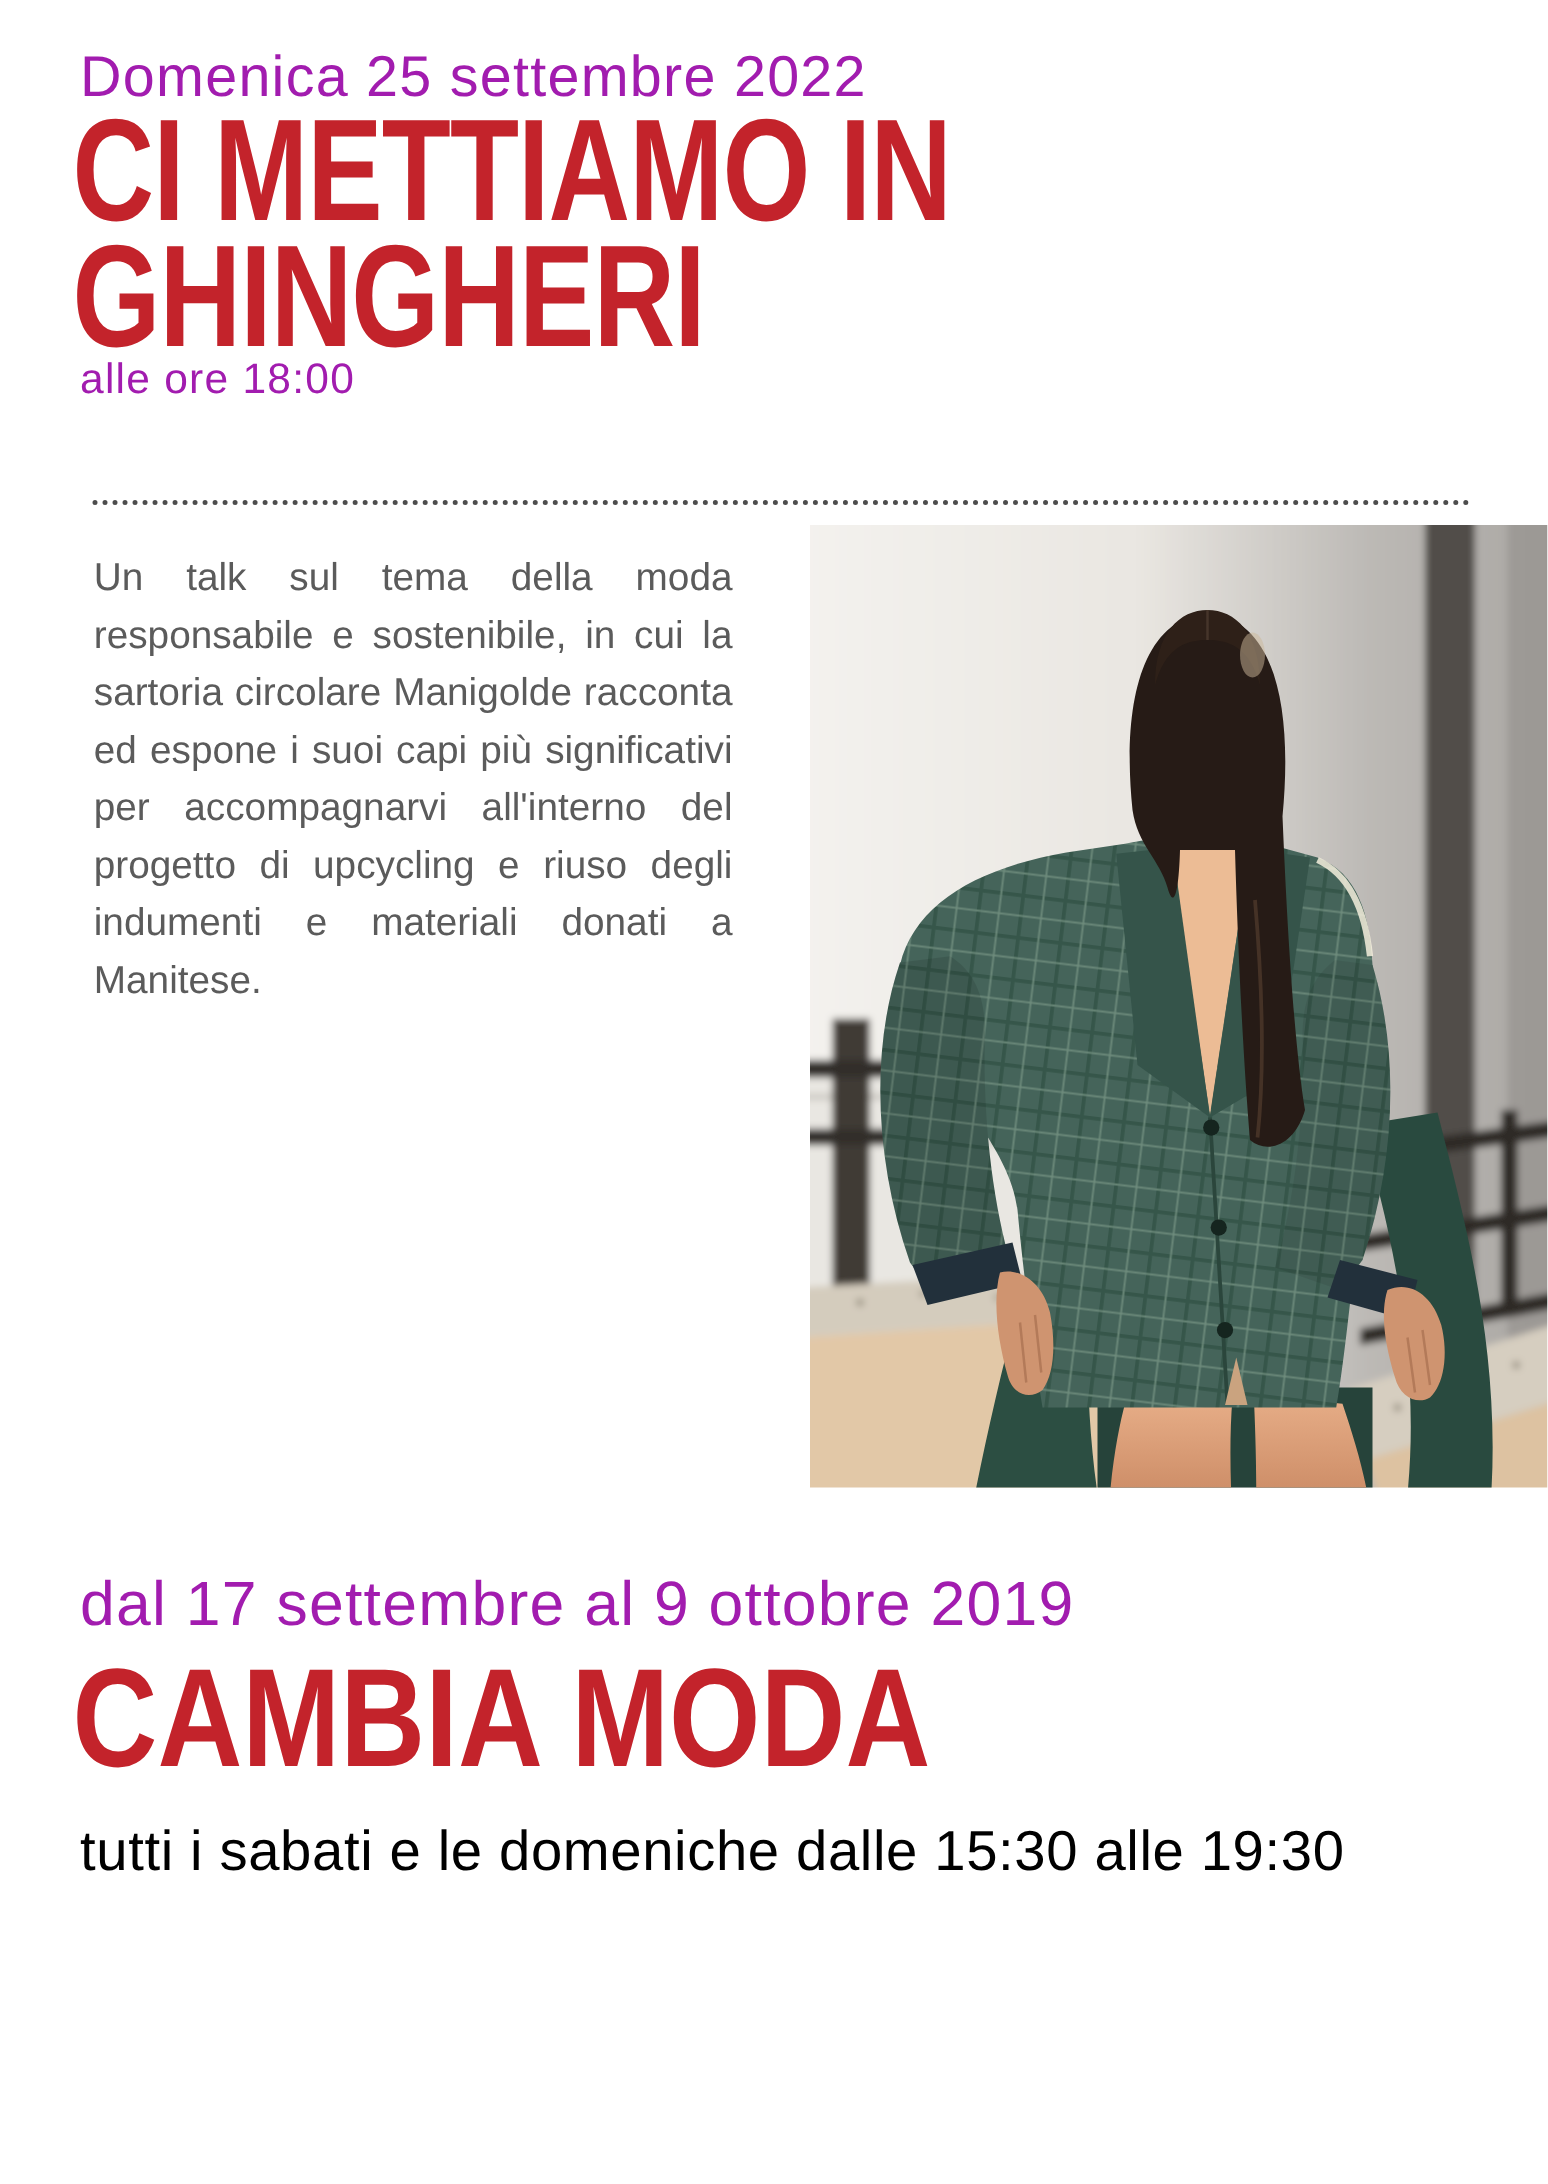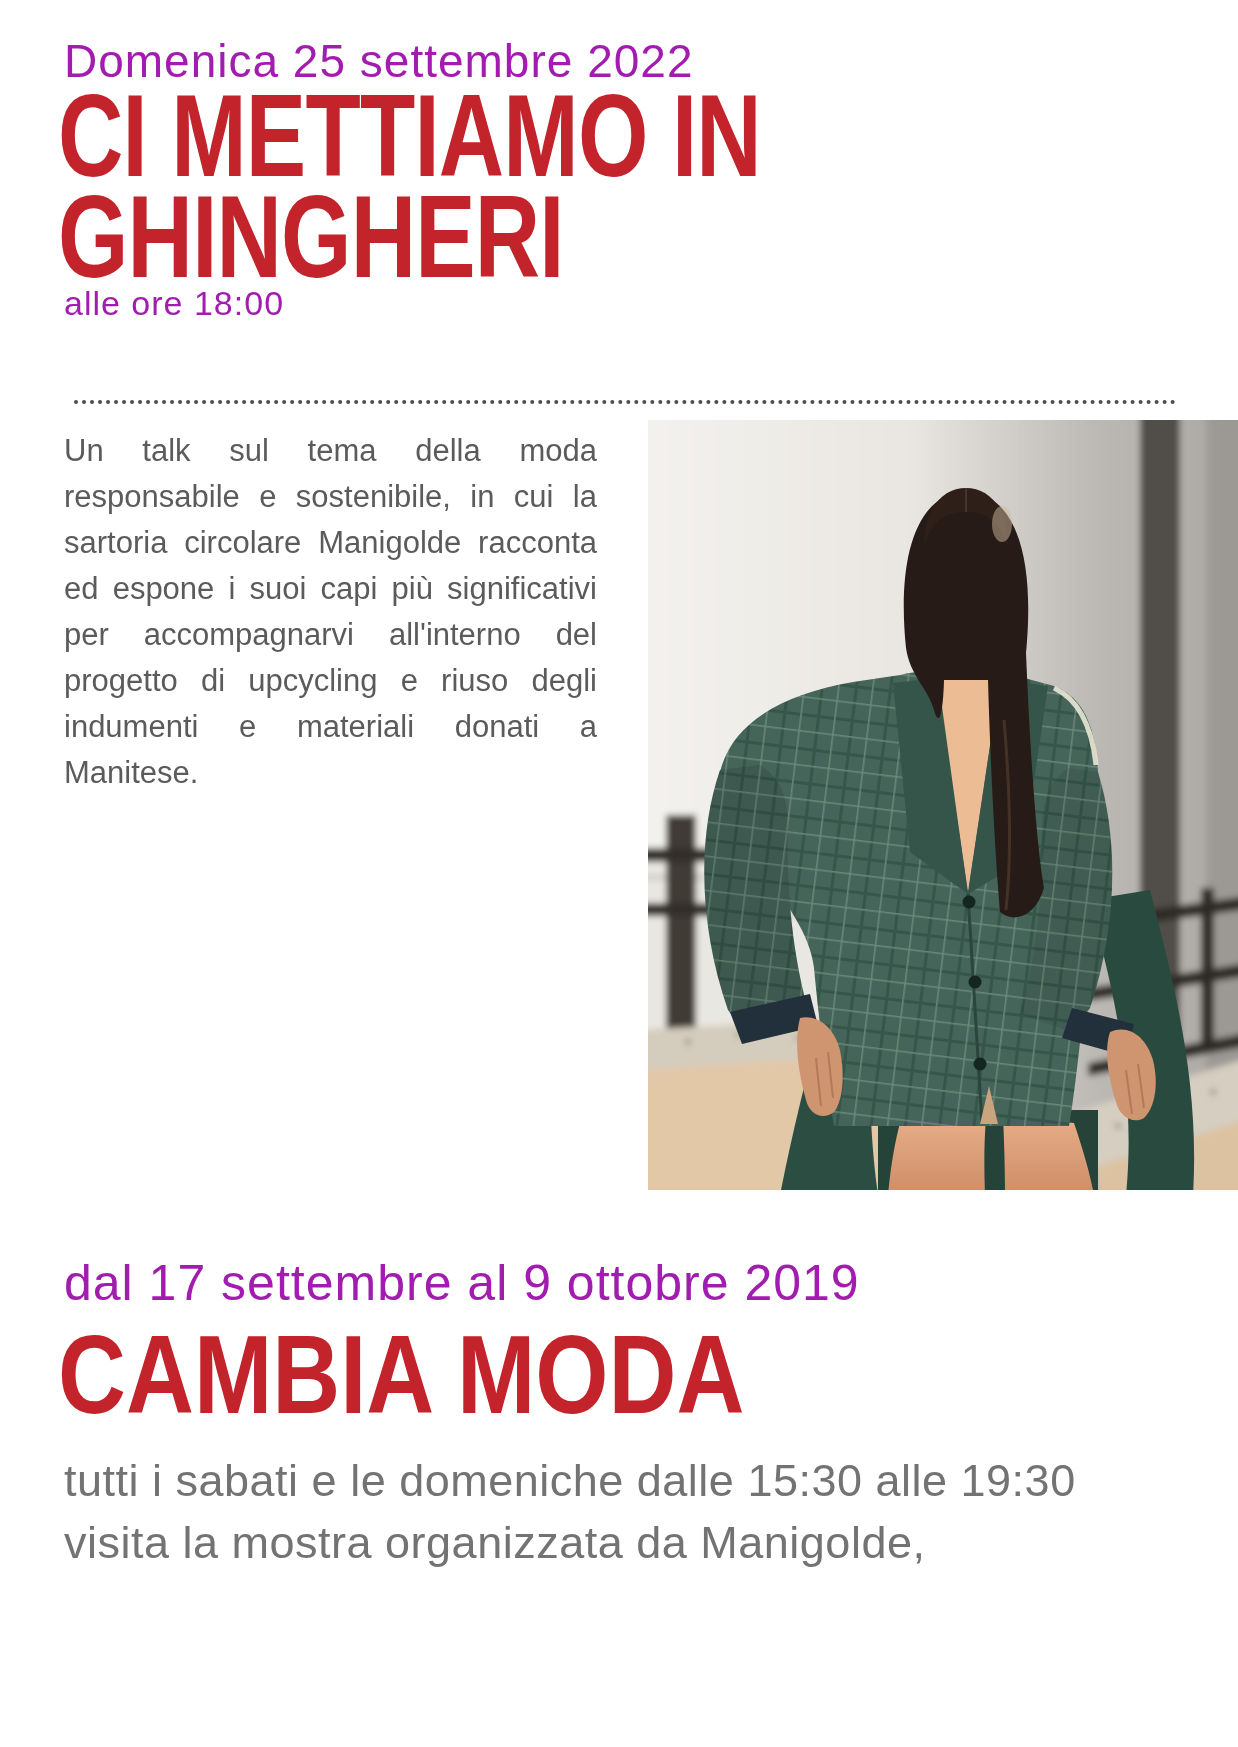--- a/index.html
+++ b/index.html
@@ -9,26 +9,26 @@
   .gray-line{color:#a21caf;font-weight:300;letter-spacing:1px;white-space:nowrap;}
   .date1{left:64px;top:34px;font-size:46px;}
   .h1{left:58px;top:86px;font-size:116px;line-height:101px;font-weight:bold;
       color:#c3232b;letter-spacing:-1px;transform:scaleX(0.78);
       transform-origin:0 0;white-space:nowrap;}
   .time1{left:64px;top:284px;font-size:34px;}
   .divider{left:74px;top:400px;width:1102px;height:0;
            border-top:4px dotted #4d4d4d;}
   .bodycol{left:64px;top:428px;width:533px;font-size:31px;line-height:46px;
            color:#5b5b5b;text-align:justify;}
-  .bodycol p{margin:0;}
+  .bodycol p{margin:11px;}
   .photo{left:648px;top:420px;width:590px;height:770px;}
   .date2{left:64px;top:1254px;font-size:50px;}
   .h2{left:58px;top:1310px;font-size:112px;font-weight:bold;color:#c3232b;
       transform:scaleX(0.84);transform-origin:0 0;white-space:nowrap;}
-  .details{left:64px;top:1450px;font-size:45px;line-height:62px;color:#737373;
+  .details{left:64px;top:1450px;font-size:45px;line-height:62px;color:#000000;
            font-weight:300;letter-spacing:0.5px;}
   .details div{white-space:nowrap;}
 </style>
 </head>
 <body>
 
 <div class="abs gray-line date1">Domenica 25 settembre 2022</div>
 
 <div class="abs h1">
   <div>CI METTIAMO IN</div>
@@ -160,14 +160,13 @@
     <path d="M478,650 L484,694 M490,644 L496,688" stroke="#b37a59" stroke-width="2" fill="none"></path>
   </g>
 </svg>
 
 <div class="abs gray-line date2">dal 17 settembre al 9 ottobre 2019</div>
 
 <div class="abs h2">CAMBIA MODA</div>
 
 <div class="abs details">
   <div>tutti i sabati e le domeniche dalle 15:30 alle 19:30</div>
-  <div>visita la mostra organizzata da Manigolde,</div>
 </div>
 
 </body></html>

